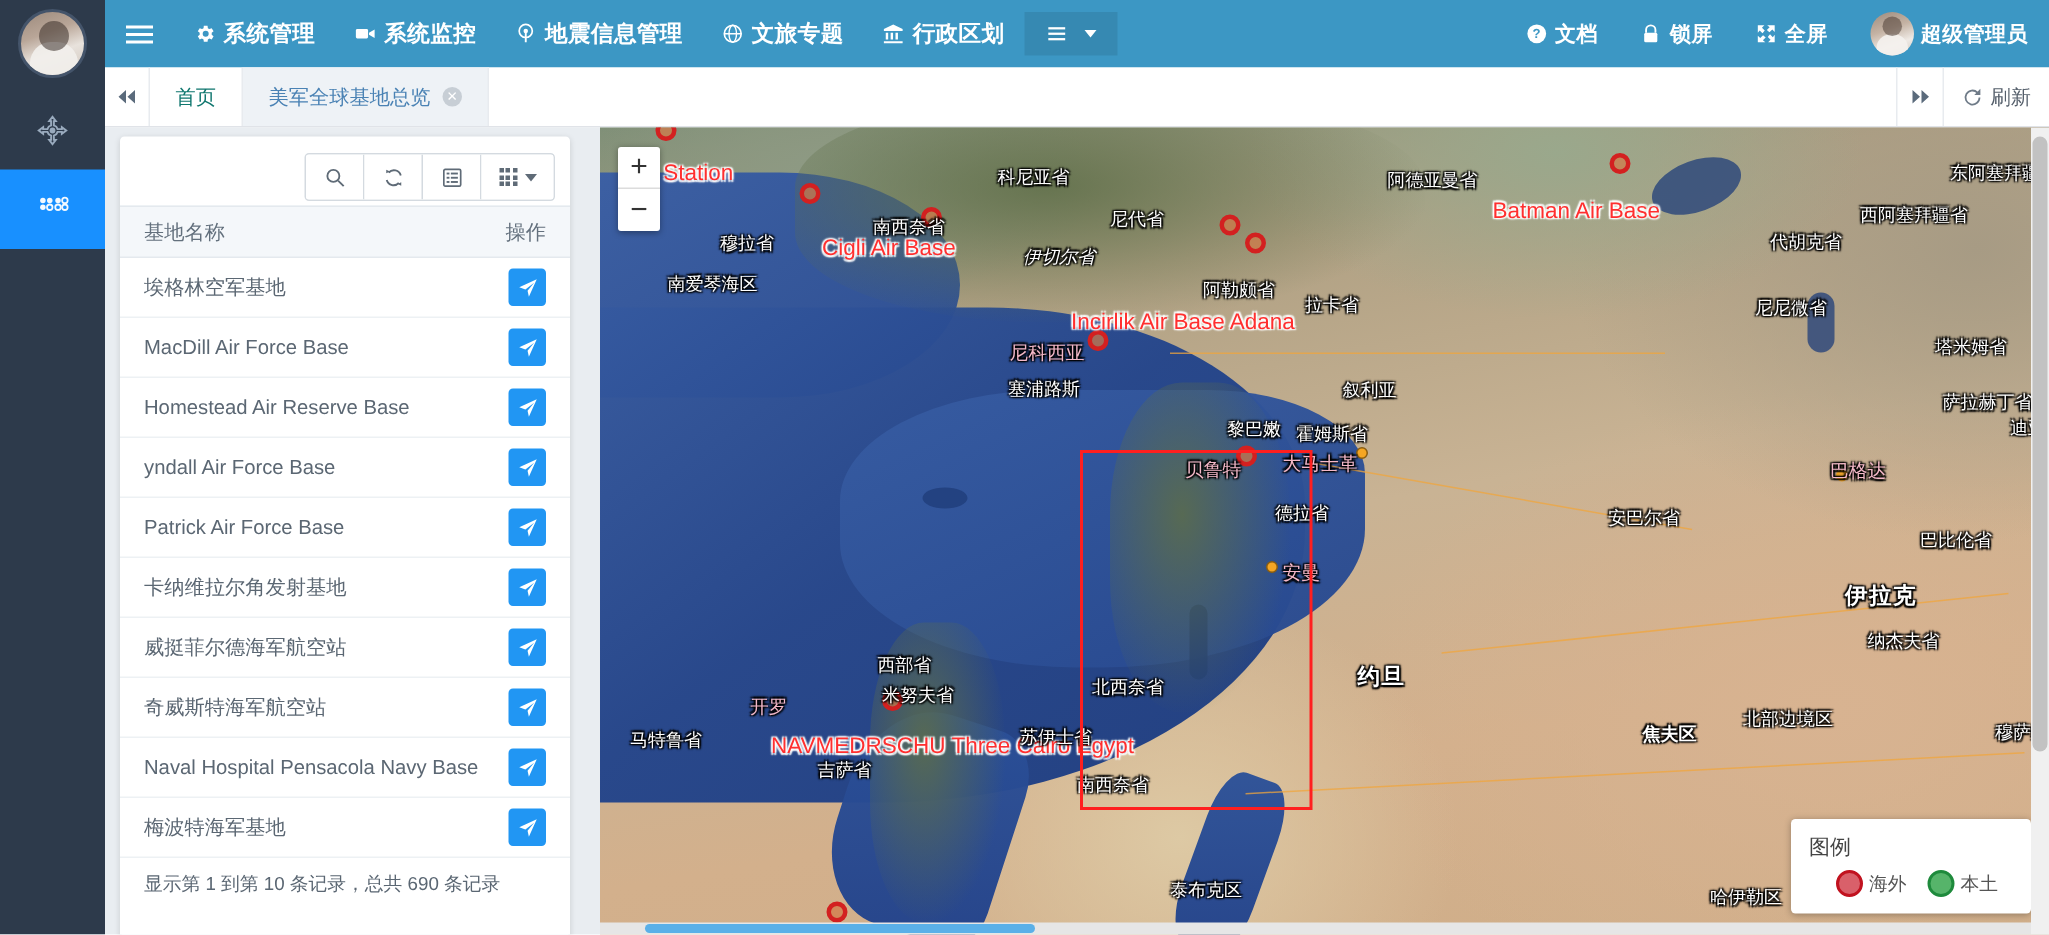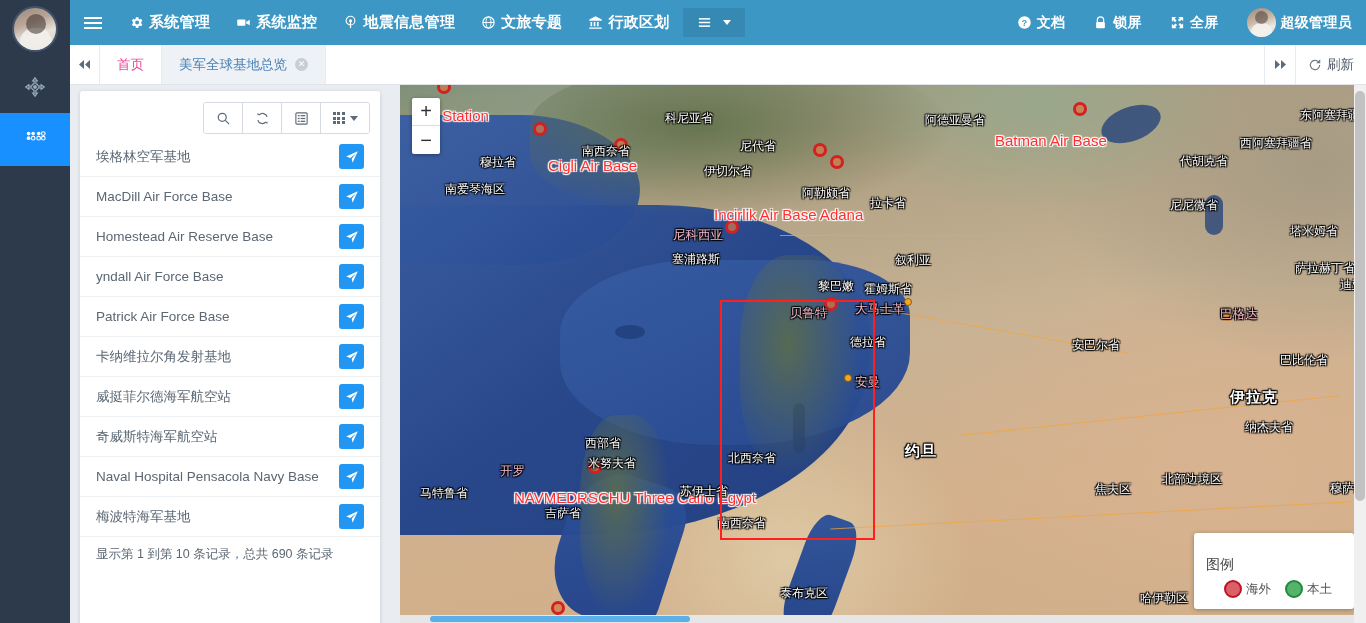--- a/index.html
+++ b/index.html
@@ -76,21 +76,21 @@
     position: absolute; left: 70px; top: 45px; width: 1296px; height: 40px;
     background: #fff; border-bottom: 1px solid #e0e3e8; display: flex; align-items: stretch;
   }
   .tab-arrow {
     width: 30px; display:flex; align-items:center; justify-content:center;
     border-right: 1px solid #e8ebef; color:#5b6b7c; cursor:pointer; font-size:13px;
     flex:0 0 auto;
   }
   .tab {
     display: flex; align-items: center; gap: 8px; padding: 0 17px;
-    font-size: 13.5px; color: #ec4899; border-right: 1px solid #e8ebef;
+    font-size: 13.5px; color: #0f766e; border-right: 1px solid #e8ebef;
     cursor: pointer; flex:0 0 auto;
   }
   .tab.active { background: #eef2f6; color: #4a82b4; }
   .tab-close {
     width: 13px; height: 13px; border-radius:50%; background:#c7ced5; color:#fff;
     font-size:9px; line-height:13px; text-align:center; cursor:pointer; flex:0 0 auto;
   }
   .tab-fill { flex:1 1 auto; border-right: 1px solid #e8ebef; }
   .tab-right-arrow {
     width: 30px; display:flex; align-items:center; justify-content:center;
@@ -235,21 +235,21 @@
     font-size: 20px; color:#333; cursor:pointer; font-family:"Liberation Sans",sans-serif;
   }
   .zoom-ctl div:first-child { border-bottom: 1px solid #dcdcdc; }
   .sel-box {
     position:absolute; left: 320px; top: 215px; width: 155px; height: 240px;
     border: 2px solid #ff1f1f; z-index: 30;
   }
   .legend {
     position:absolute; right: 12px; bottom: 14px; width: 160px;
     background:#fff; border-radius: 3px; box-shadow: 0 1px 5px rgba(0,0,0,.3);
-    padding: 23px 12px 11px 12px; z-index: 40;
+    padding: 10px 12px 11px 12px; z-index: 40;
   }
   .legend-title { font-size: 14px; color:#444; margin-bottom: 6px; }
   .legend-rows { display:flex; align-items:center; gap: 14px; padding-left: 18px; }
   .legend-row { display:flex; align-items:center; gap:4px; font-size: 12.5px; color:#555; }
   .lg-dot { width: 18px; height:18px; border-radius:50%; }
   .lg-dot.red { background:#d9606a; border:2px solid #c1121f; }
   .lg-dot.green { background:#56b46a; border:2px solid #1e8a3c; }
 
   .map-scroll {
     position:absolute; right:0; top:0; width: 12px; height: 538px;
@@ -452,20 +452,24 @@
                 <i></i>
                 <i></i>
                 <i></i>
                 <i></i>
             </span>
             <span class="caret-dk"></span>
           </div>
         </div>
       </div>
 
+      <div class="thead">
+        <div class="c1">基地名称</div>
+        <div class="c2">操作</div>
+      </div>
 
       <div class="rows">
         <div class="row">
           <div class="name">埃格林空军基地</div>
           <div class="act">
             <span class="send-btn">
               <svg width="14" height="14" viewBox="0 0 24 24">
                   <path fill="#fff" d="M22 2L2 11l7 2.6L19 6l-7.5 9.2L13 22z"></path>
                 </svg>
             </span>
@@ -621,21 +625,21 @@
       <div class="map-label city" style="left:820px;top:221px;">巴格达</div>
       <div class="map-label city" style="left:100px;top:378px;">开罗</div>
 
       <div class="map-label" style="left:265px;top:25px;">科尼亚省</div>
       <div class="map-label" style="left:340px;top:53px;">尼代省</div>
       <div class="map-label" style="left:525px;top:27px;">阿德亚曼省</div>
       <div class="map-label" style="left:900px;top:22px;">东阿塞拜疆省</div>
       <div class="map-label" style="left:840px;top:50px;">西阿塞拜疆省</div>
       <div class="map-label" style="left:80px;top:69px;">穆拉省</div>
       <div class="map-label" style="left:182px;top:58px;">南西奈省</div>
-      <div class="map-label" style="left:304px;top:78px;">伊切尔省</div>
+      <div class="map-label" style="left:282px;top:78px;font-style:italic;">伊切尔省</div>
       <div class="map-label" style="left:780px;top:68px;">代胡克省</div>
       <div class="map-label" style="left:45px;top:96px;">南爱琴海区</div>
       <div class="map-label" style="left:402px;top:100px;">阿勒颇省</div>
       <div class="map-label" style="left:470px;top:110px;">拉卡省</div>
       <div class="map-label" style="left:770px;top:112px;">尼尼微省</div>
       <div class="map-label" style="left:890px;top:138px;">塔米姆省</div>
       <div class="map-label" style="left:895px;top:175px;">萨拉赫丁省</div>
       <div class="map-label" style="left:940px;top:192px;">迪亚拉省</div>
       <div class="map-label" style="left:272px;top:166px;">塞浦路斯</div>
       <div class="map-label" style="left:495px;top:167px;">叙利亚</div>
@@ -648,21 +652,21 @@
 
       <div class="map-label" style="left:845px;top:334px;">纳杰夫省</div>
 
       <div class="map-label country" style="left:505px;top:357px;">约旦</div>
       <div class="map-label" style="left:328px;top:365px;">北西奈省</div>
       <div class="map-label" style="left:185px;top:350px;">西部省</div>
       <div class="map-label" style="left:188px;top:370px;">米努夫省</div>
       <div class="map-label" style="left:280px;top:398px;">苏伊士省</div>
       <div class="map-label" style="left:20px;top:400px;">马特鲁省</div>
       <div class="map-label" style="left:145px;top:420px;">吉萨省</div>
-      <div class="map-label" style="left:695px;top:396px;">焦夫区</div>
+      <div class="map-label" style="left:695px;top:396px;font-weight:bold;">焦夫区</div>
       <div class="map-label" style="left:762px;top:386px;">北部边境区</div>
       <div class="map-label" style="left:930px;top:395px;">穆萨纳省</div>
 
       <div class="map-label" style="left:318px;top:430px;">南西奈省</div>
       <div class="map-label" style="left:380px;top:500px;">泰布克区</div>
       <div class="map-label" style="left:740px;top:505px;">哈伊勒区</div>
 
       <div class="legend">
         <div class="legend-title">图例</div>
         <div class="legend-rows">

